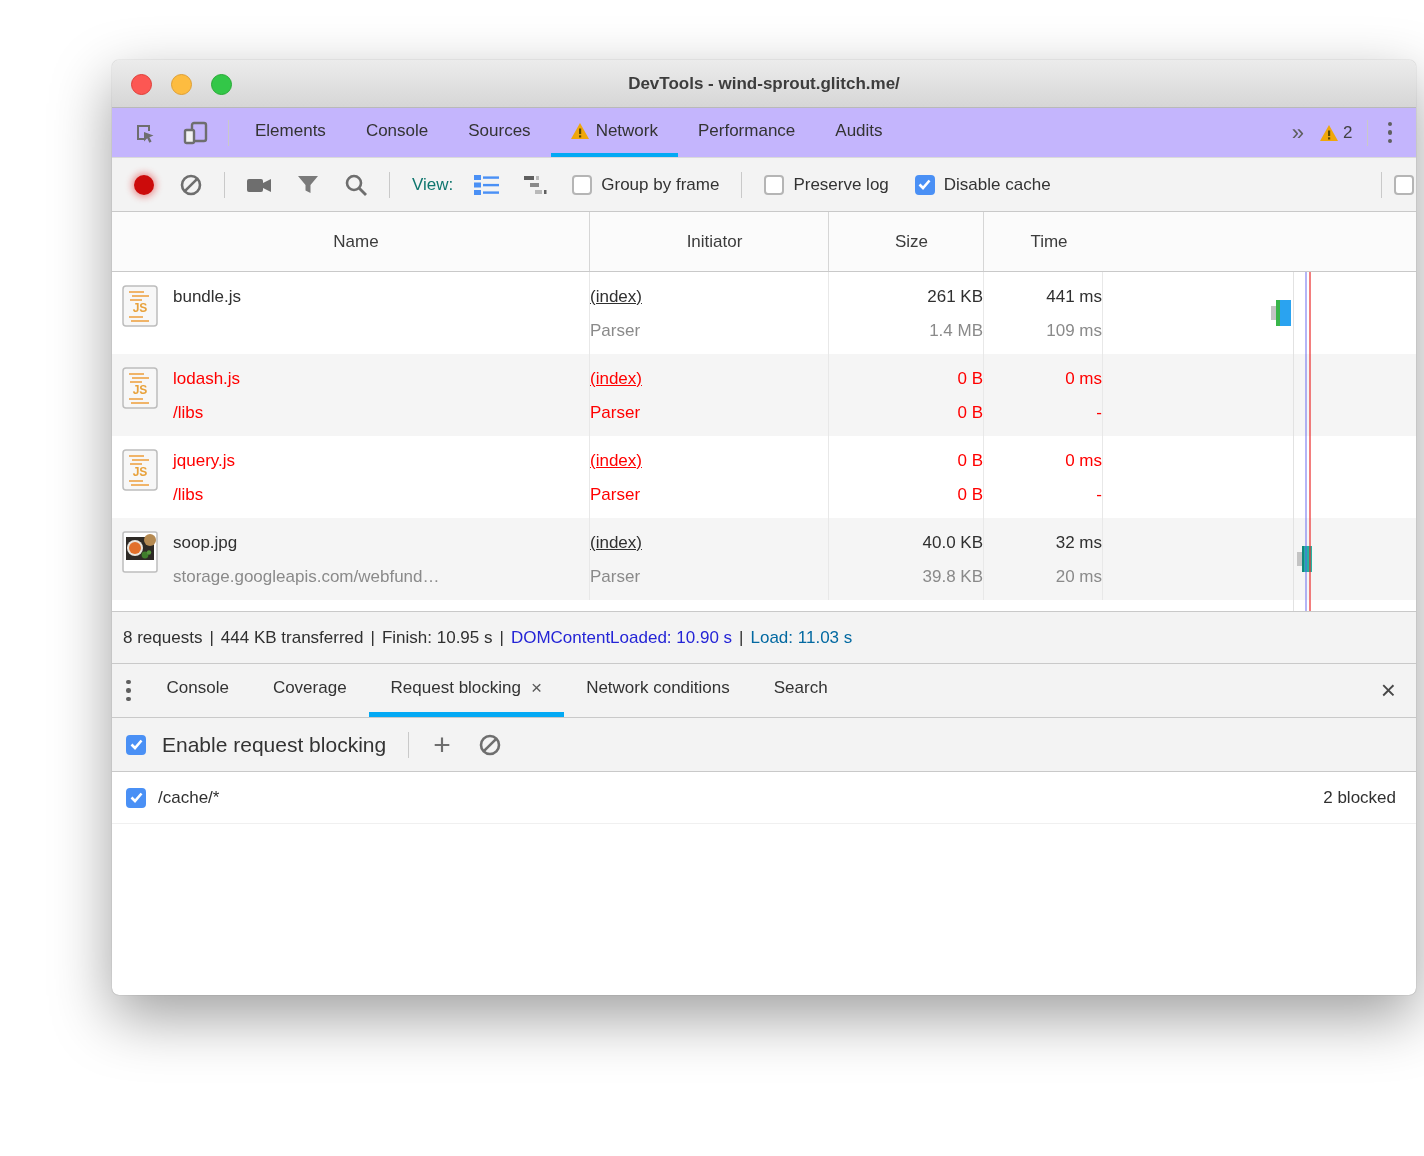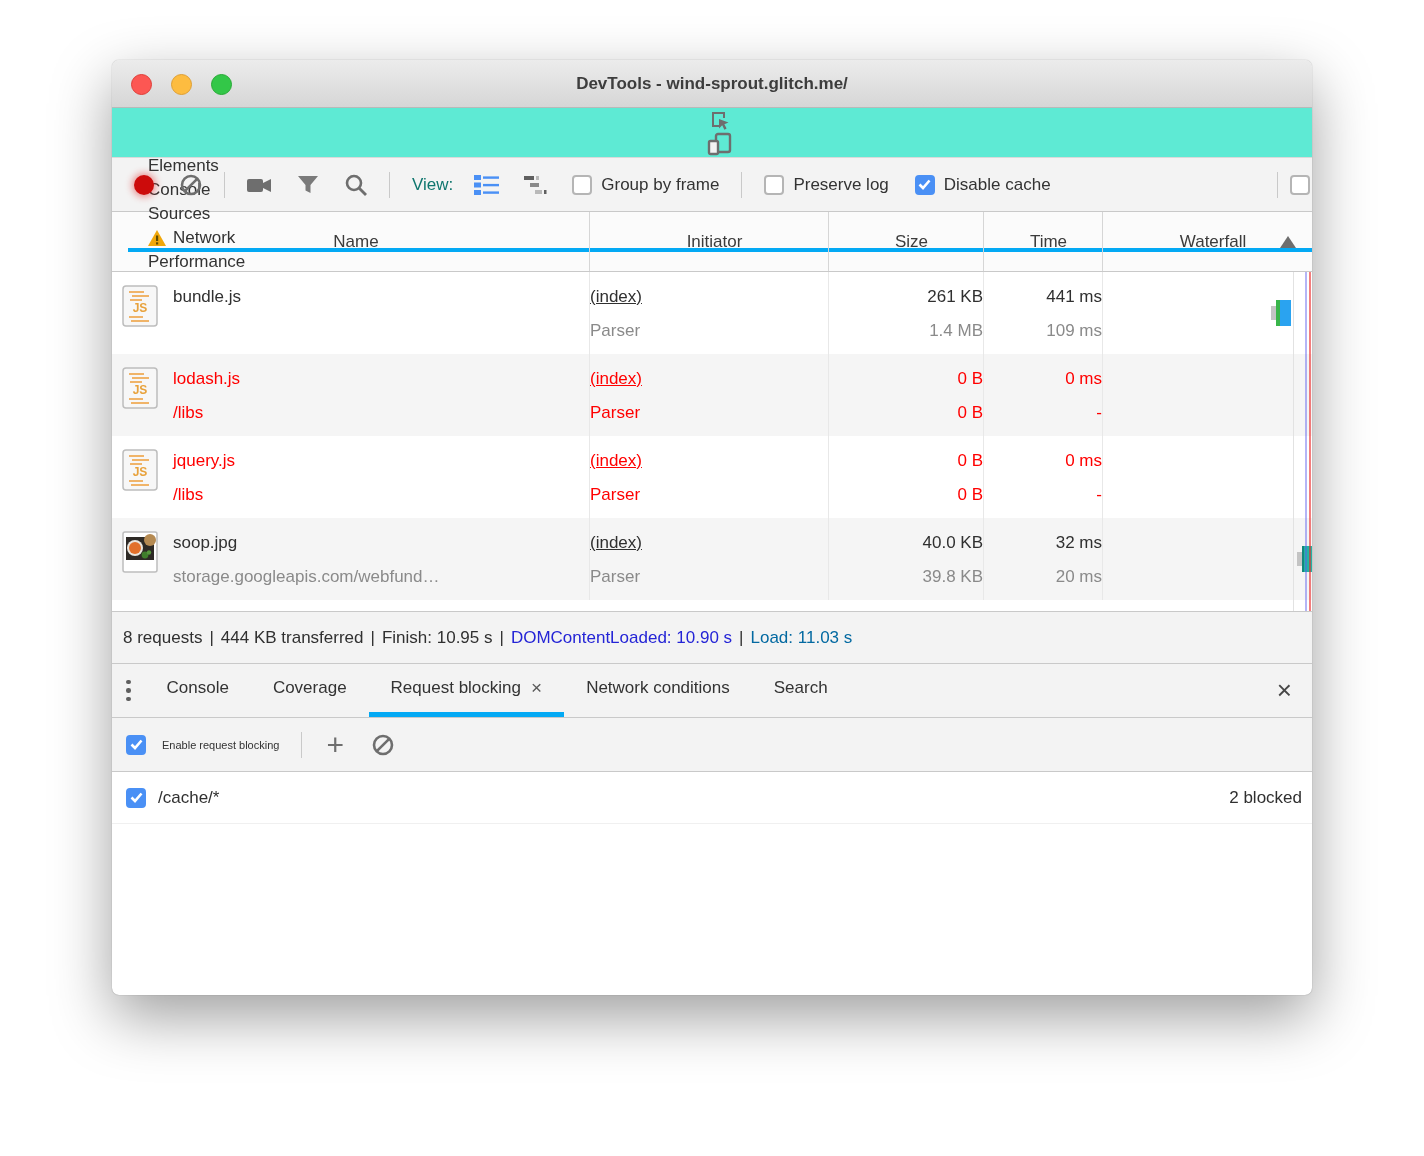--- a/index.html
+++ b/index.html
@@ -1,37 +1,37 @@
 <!DOCTYPE html>
 <html><head>
 <meta charset="utf-8">
 <style>
   * { margin:0; padding:0; box-sizing:border-box; }
   html,body { width:1424px; height:1156px; background:#ffffff; font-family:"Liberation Sans","DejaVu Sans",sans-serif; }
   .window {
-    position:absolute; left:112px; top:60px; width:1200px; height:935px;
+    position:absolute; left:112px; top:60px; width:1304px; height:935px;
     background:#fff; border-radius:7px; overflow:hidden;
     box-shadow:0 22px 60px rgba(0,0,0,.38), 0 0 1px rgba(0,0,0,.45);
   }
   
   .titlebar {
     height:48px; background:linear-gradient(#ececec,#d6d6d6);
     border-bottom:1px solid #b9b9b9; position:relative;
     display:flex; align-items:center; justify-content:center;
   }
   .title { font-size:17px; font-weight:bold; color:#3d3d3d; }
   .lights { position:absolute; left:19px; top:14px; display:flex; gap:19px; }
   .light { width:21px; height:21px; border-radius:50%; }
   .light.red { background:#fc5753; border:1px solid #df3e38; }
   .light.yellow { background:#fdbc40; border:1px solid #de9f34; }
   .light.green { background:#33c748; border:1px solid #27aa35; }
   
   .tabbar {
-    height:50px; background:#5eead4; display:flex; align-items:stretch;
-    border-bottom:1px solid #dadada; padding-left:16px;flex-direction:column;
+    height:50px; background:#c4b5fd; display:flex; align-items:stretch;
+    border-bottom:1px solid #dadada; padding-left:8px;
   }
   .icon-btn { display:flex; align-items:center; justify-content:center; padding:0 13px; }
   .vsep { width:1px; height:26px; background:#c9c9c9; align-self:center; margin:0 6px; }
   .tab { display:flex; align-items:center; gap:7px; padding:0 20px; font-size:17px; color:#333;
          border-bottom:4px solid transparent; }
   .tab.active { border-bottom-color:#03a9f4; }
   .tabbar-right { margin-left:auto; display:flex; align-items:center; padding-right:10px; }
   .chevrons { font-size:22px; color:#5f5f5f; padding:0 10px; letter-spacing:-2px; }
   .warn-badge { display:flex; align-items:center; gap:5px; font-size:17px; color:#424242; padding:0 8px; }
   .kebab { display:flex; flex-direction:column; gap:4px; padding:0 14px; }
@@ -83,25 +83,25 @@
   .load-text { color:#0369a1; }
   
   .drawer-tabs { height:54px; background:#f3f3f3; border-bottom:1px solid #c9c9c9; display:flex; align-items:stretch; }
   .dtab { display:flex; align-items:center; gap:10px; padding:0 22px; font-size:17px; color:#333;
           border-bottom:5px solid transparent; }
   .dtab.active { border-bottom-color:#03a9f4; }
   .dtab .x { color:#5a5a5a; font-size:19px; }
   .drawer-close { margin-left:auto; display:flex; align-items:center; padding:0 20px; font-size:26px; color:#474747; }
   .block-toolbar { height:54px; background:#f3f3f3; border-bottom:1px solid #c9c9c9;
     display:flex; align-items:center; padding-left:14px; gap:6px; }
-  .block-toolbar .label { font-size:11px; color:#333; margin:1px 10px; }
+  .block-toolbar .label { font-size:21px; color:#333; margin:1px 10px; }
   .plus { font-size:30px; color:#6e6e6e; font-weight:normal; padding:0 12px; line-height:1; }
   .pattern-row { height:52px; display:flex; align-items:center; padding-left:14px; gap:12px;
     font-size:17px; color:#303030; border-bottom:1px solid #f0f0f0; }
-  .blocked-count { margin-left:auto; padding-right:10px; color:#303030; }
+  .blocked-count { margin-left:auto; padding-right:20px; color:#303030; }
   svg { display:block; }
 </style>
 </head>
 <body>
 
 <div class="window">
 
   <div class="titlebar">
     <div class="lights">
       <div class="light red"></div>
@@ -241,24 +241,20 @@
       </div>
     <div class="th">
         <span>Initiator</span>
       </div>
     <div class="th">
         <span>Size</span>
       </div>
     <div class="th">
         <span>Time</span>
       </div>
-    <div class="th">
-      <span>Waterfall</span>
-      <span class="sort-arrow"></span>
-    </div>
   </div>
 
   <div class="tbody">
 
     <div class="row odd grid-cols">
       <div class="cell namecell" style="padding-top:7px">
         <svg class="filethumb" viewBox="0 0 36 42">
           <rect x="1" y="1" width="34" height="40" rx="3" fill="#f7f7f7" stroke="#bdbdbd" stroke-width="1.5"></rect>
           <rect x="7" y="6" width="15" height="2" fill="#f0b469"></rect>
             <rect x="10" y="10" width="17" height="2" fill="#f0b469"></rect>

